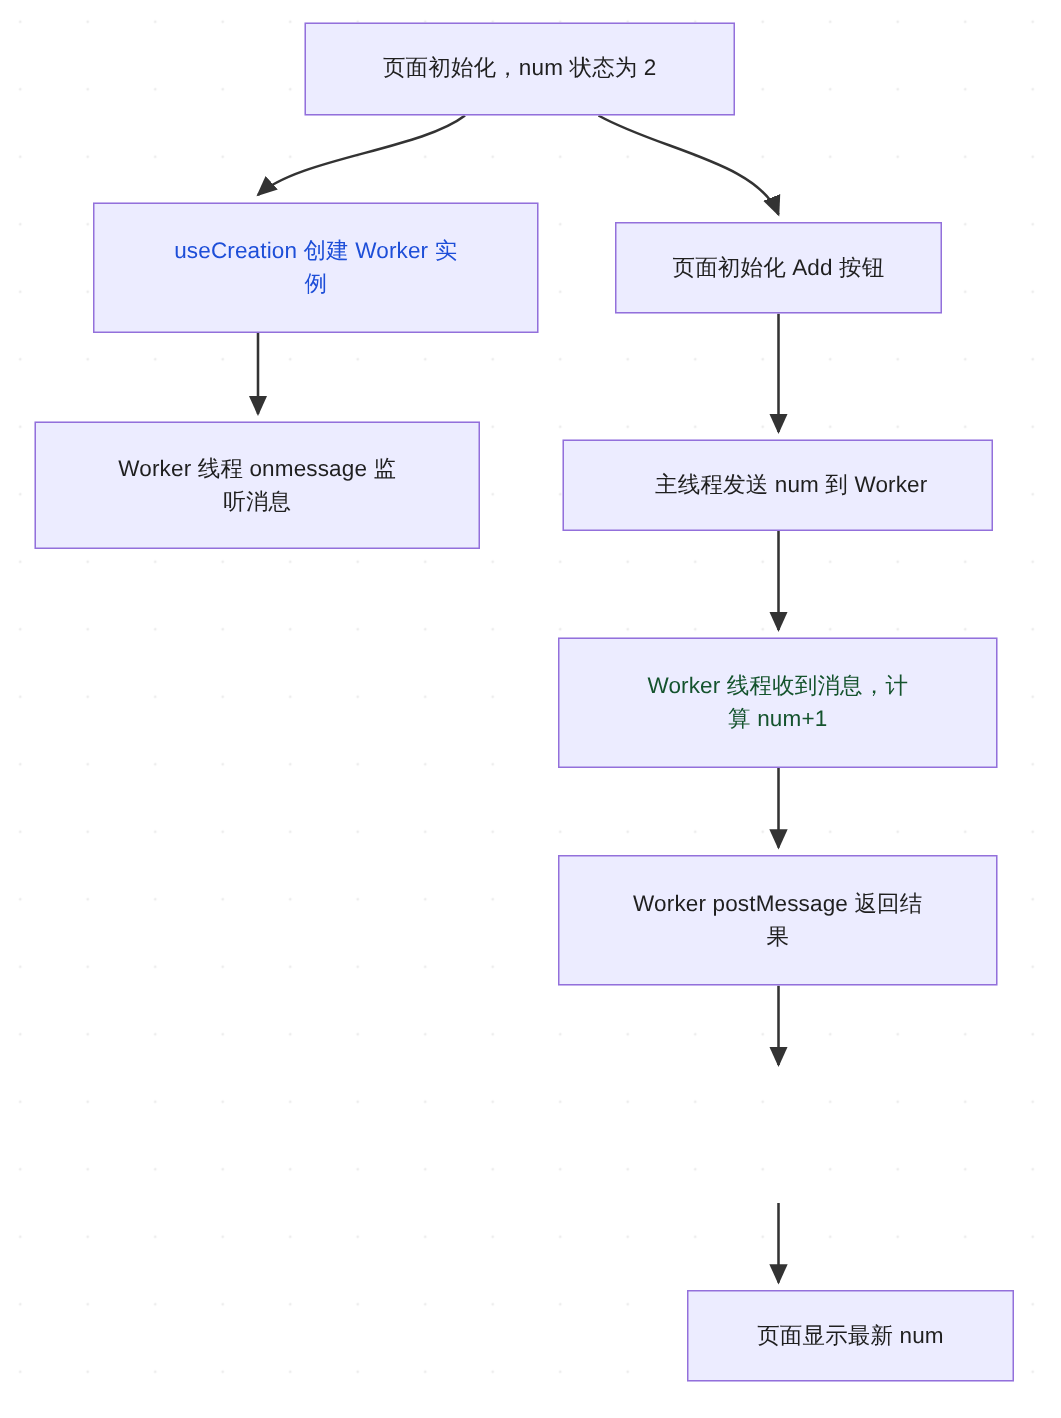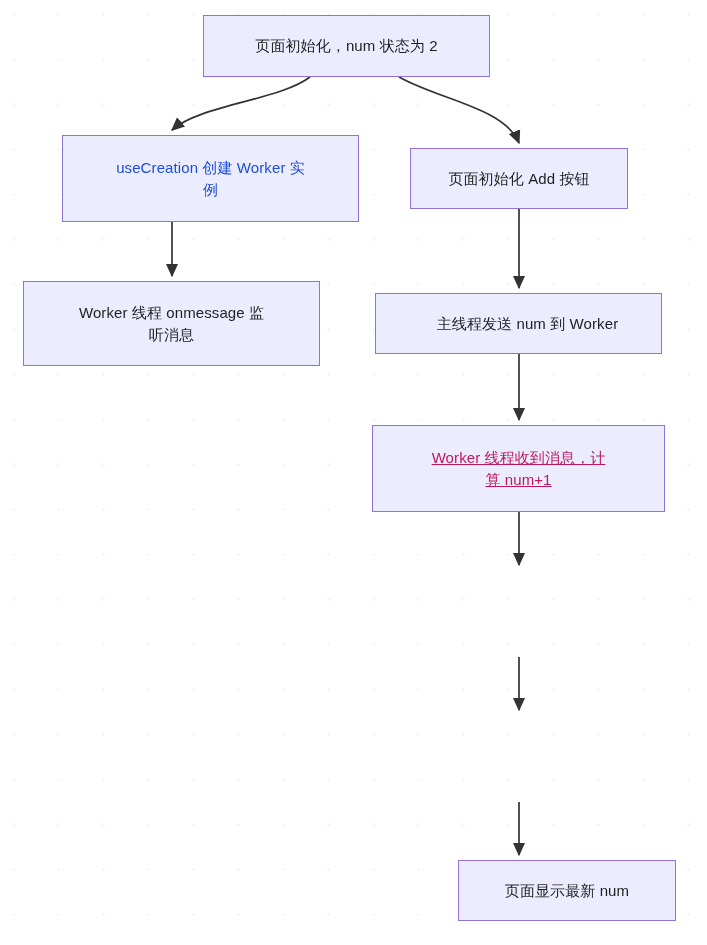--- a/index.html
+++ b/index.html
@@ -87,24 +87,28 @@
   </div>
 
   <div class="node" style="left: 410px; top: 148px; width: 218px; height: 61px; background: rgb(236, 236, 255); border-color: rgb(147, 112, 219); color: rgb(31, 31, 31);">
     <span class="label">页面初始化 Add 按钮</span>
   </div>
 
   <div class="node" style="left: 375px; top: 293px; width: 287px; height: 61px; background: rgb(236, 236, 255); border-color: rgb(147, 112, 219); color: rgb(31, 31, 31); padding-left: 28px;">
     <span class="label">主线程发送 num 到 Worker</span>
   </div>
 
-  <div class="node" style="left: 372px; top: 425px; width: 293px; height: 87px; background: rgb(236, 236, 255); border-color: rgb(147, 112, 219); color: #be185d; text-decoration: underline;">
+  <div class="node" style="left: 372px; top: 425px; width: 293px; height: 87px; background: rgb(236, 236, 255); border-color: rgb(147, 112, 219); color: #14532d;">
     <span class="label">Worker 线程收到消息，计
 算 num+1</span>
   </div>
 
+  <div class="node" style="left: 372px; top: 570px; width: 293px; height: 87px; background: rgb(236, 236, 255); border-color: rgb(147, 112, 219); color: rgb(31, 31, 31);">
+    <span class="label">Worker postMessage 返回结
+果</span>
+  </div>
 
 
   <div class="node" style="left: 410px; top: 860px; width: 218px; height: 61px; background: rgb(236, 236, 255); border-color: rgb(147, 112, 219); color: rgb(31, 31, 31); margin-left: 48px;">
     <span class="label">页面显示最新 num</span>
   </div>
 
 </div>
 
 </body></html>

